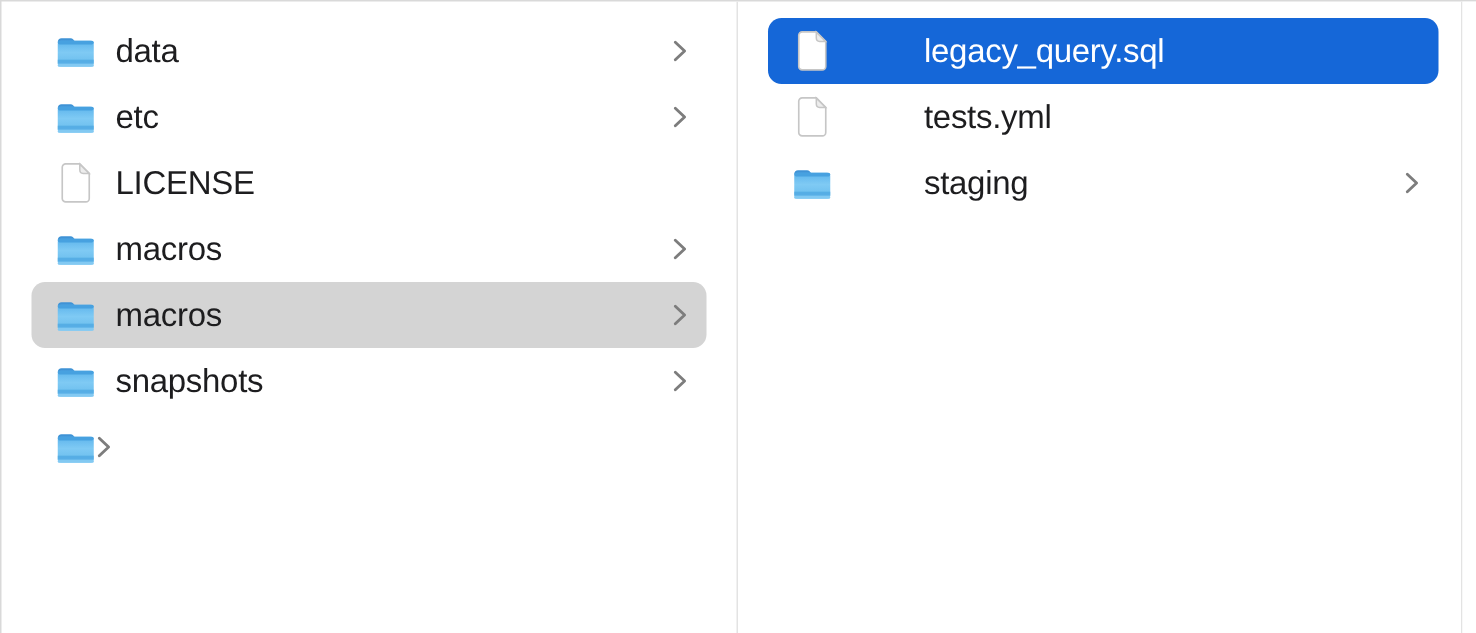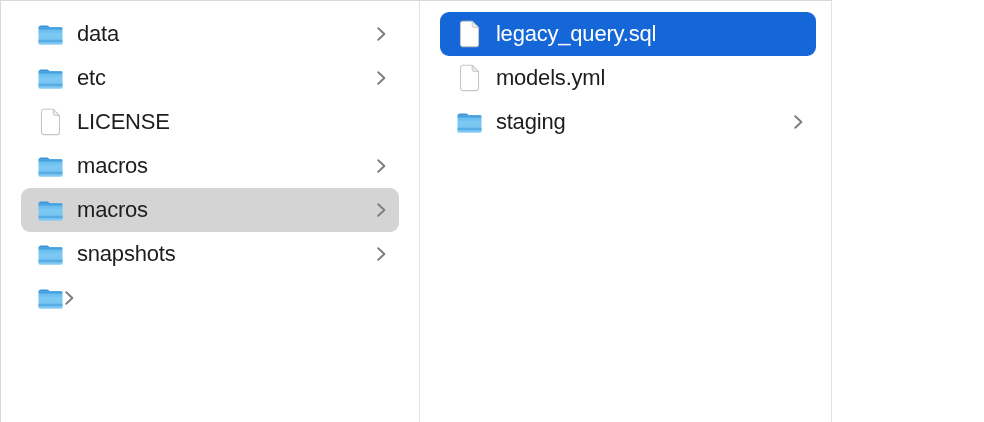--- a/index.html
+++ b/index.html
@@ -8,21 +8,21 @@
     --text:#1d1d1f;
     --text-selected:#ffffff;
     --chevron:#7d7d7d;
     --divider:#e3e3e3;
     --frame-border:#d9d9d9;
   }
   *{margin:0;padding:0;box-sizing:border-box;}
   html,body{background:#ffffff;}
   body{font-family:"Liberation Sans","DejaVu Sans",sans-serif;}
   .window{
-    width:832px;height:422px;
+    width:984px;height:422px;
     background:#ffffff;
     border-top:1px solid var(--frame-border);
     border-left:1px solid var(--frame-border);
     display:flex;
     overflow:hidden;
   }
   .column{
     height:100%;
     padding-top:11px;
     border-right:1px solid var(--divider);
@@ -33,21 +33,21 @@
   .gutter{flex:1;height:100%;background:#ffffff;}
   .row{
     height:44px;
     margin:0 20px 0 20px;
     border-radius:9px;
     display:flex;
     align-items:center;
     padding:0 12px 0 16px;
     color:var(--text);
   }
-  .column.right .row{margin:0 15px 0 20px;}
+  .column.right .row{margin:0 15px 0 20px;gap:48px;}
   .row.sel-inactive{background:var(--selection-gray);}
   .row.sel-active{background:var(--selection-blue);color:var(--text-selected);}
   .icon{
     width:27px;height:27px;
     display:flex;align-items:center;justify-content:center;
     flex:0 0 auto;
   }
   .label{
     font-size:22px;
     letter-spacing:-0.2px;
@@ -255,21 +255,21 @@
     </span>
   </div>
       <div class="row sel-none">
 
     <span class="icon">
       <svg width="23" height="28" viewBox="0 0 23 28">
         <path d="M2.5 3.5 a2.3 2.3 0 0 1 2.3 -2.3 h9.4 l6.3 6.3 v16.8 a2.3 2.3 0 0 1 -2.3 2.3 h-13.4 a2.3 2.3 0 0 1 -2.3 -2.3 z" fill="#ffffff" stroke="#c6c6c6" stroke-width="1.1"></path>
         <path d="M14.2 1.4 v4 a2.2 2.2 0 0 0 2.2 2.2 h4 z" fill="#ededed" stroke="#c6c6c6" stroke-width="1.0"></path>
       </svg>
     </span>
-    <span class="label">models.yml</span>
+    <span class="label">tests.yml</span>
     <span class="chev" style="visibility: hidden;">
       <svg width="11" height="16" viewBox="0 0 11 16">
         <path d="M2.2 2.2 L8.4 8 L2.2 13.8" fill="none" stroke="#7d7d7d" stroke-width="1.9" stroke-linecap="round" stroke-linejoin="round"></path>
       </svg>
     </span>
   </div>
       <div class="row sel-none">
     <span class="icon">
       <svg width="27" height="23" viewBox="0 0 27 23">
         <defs>

